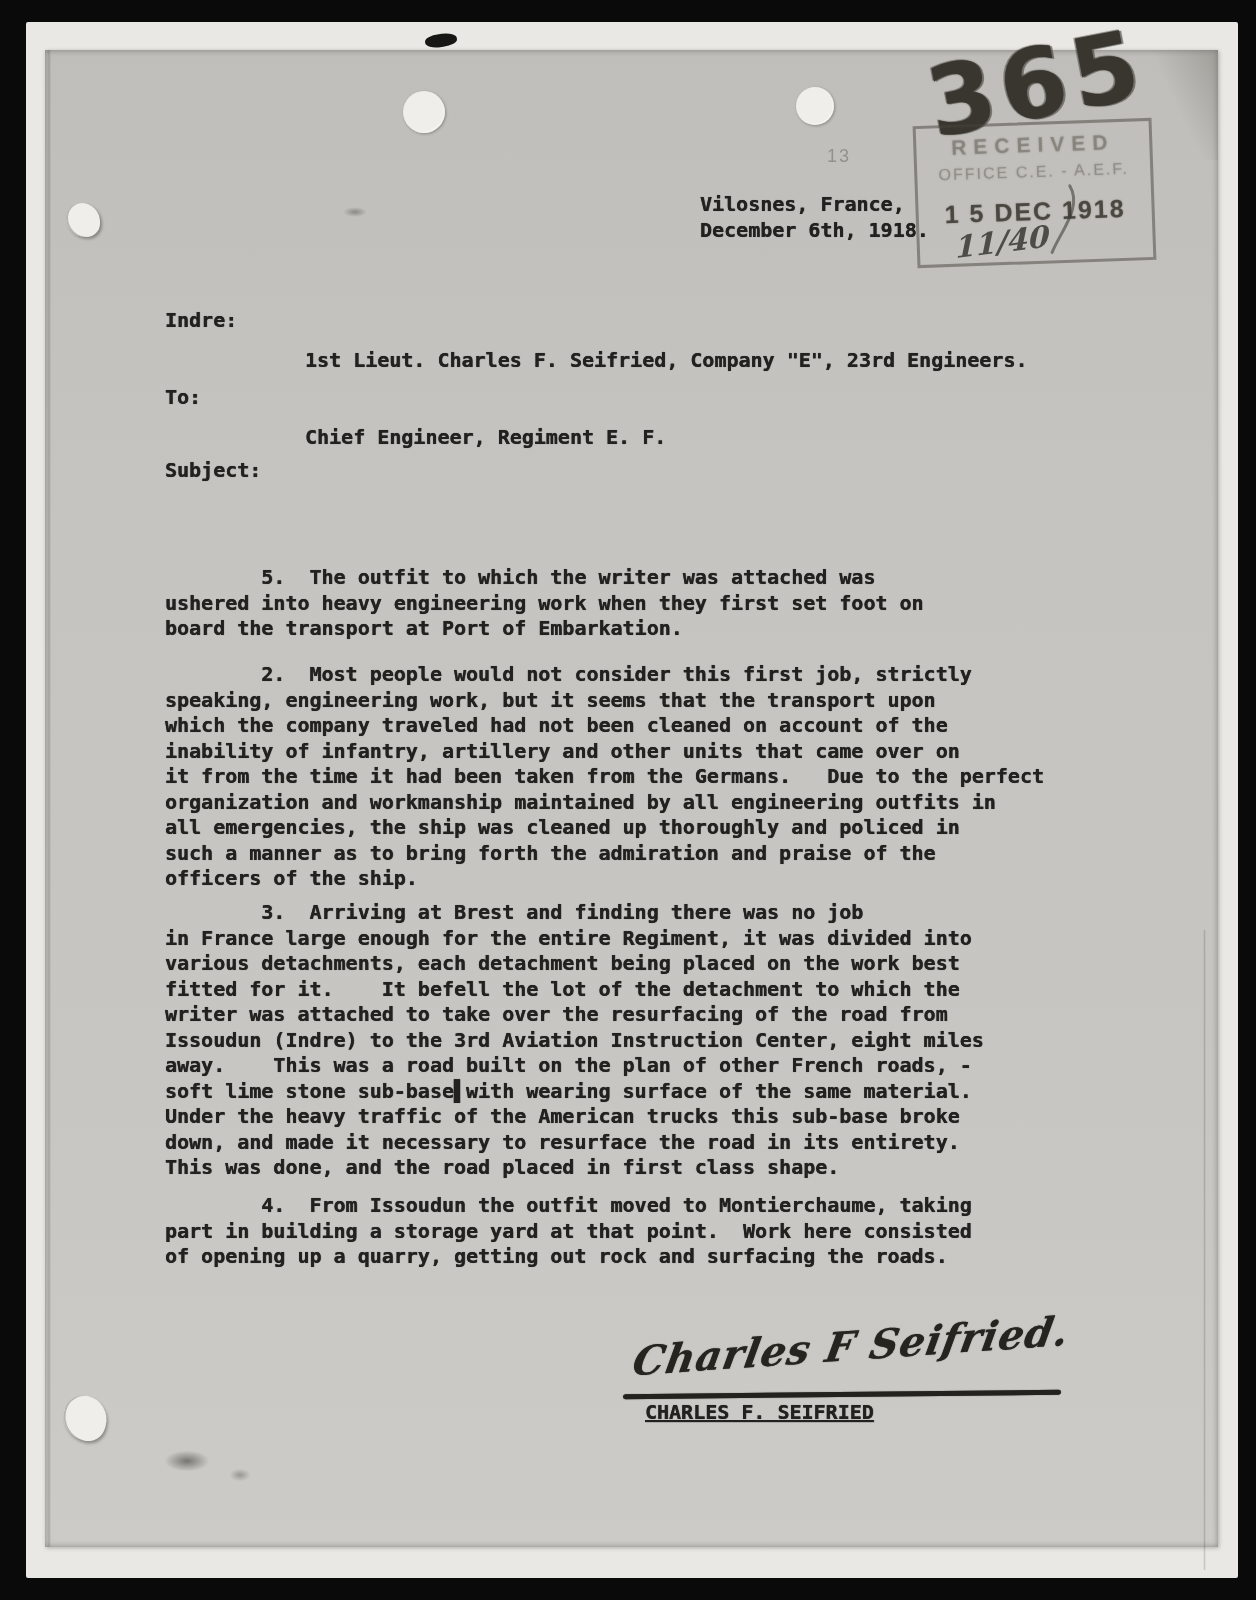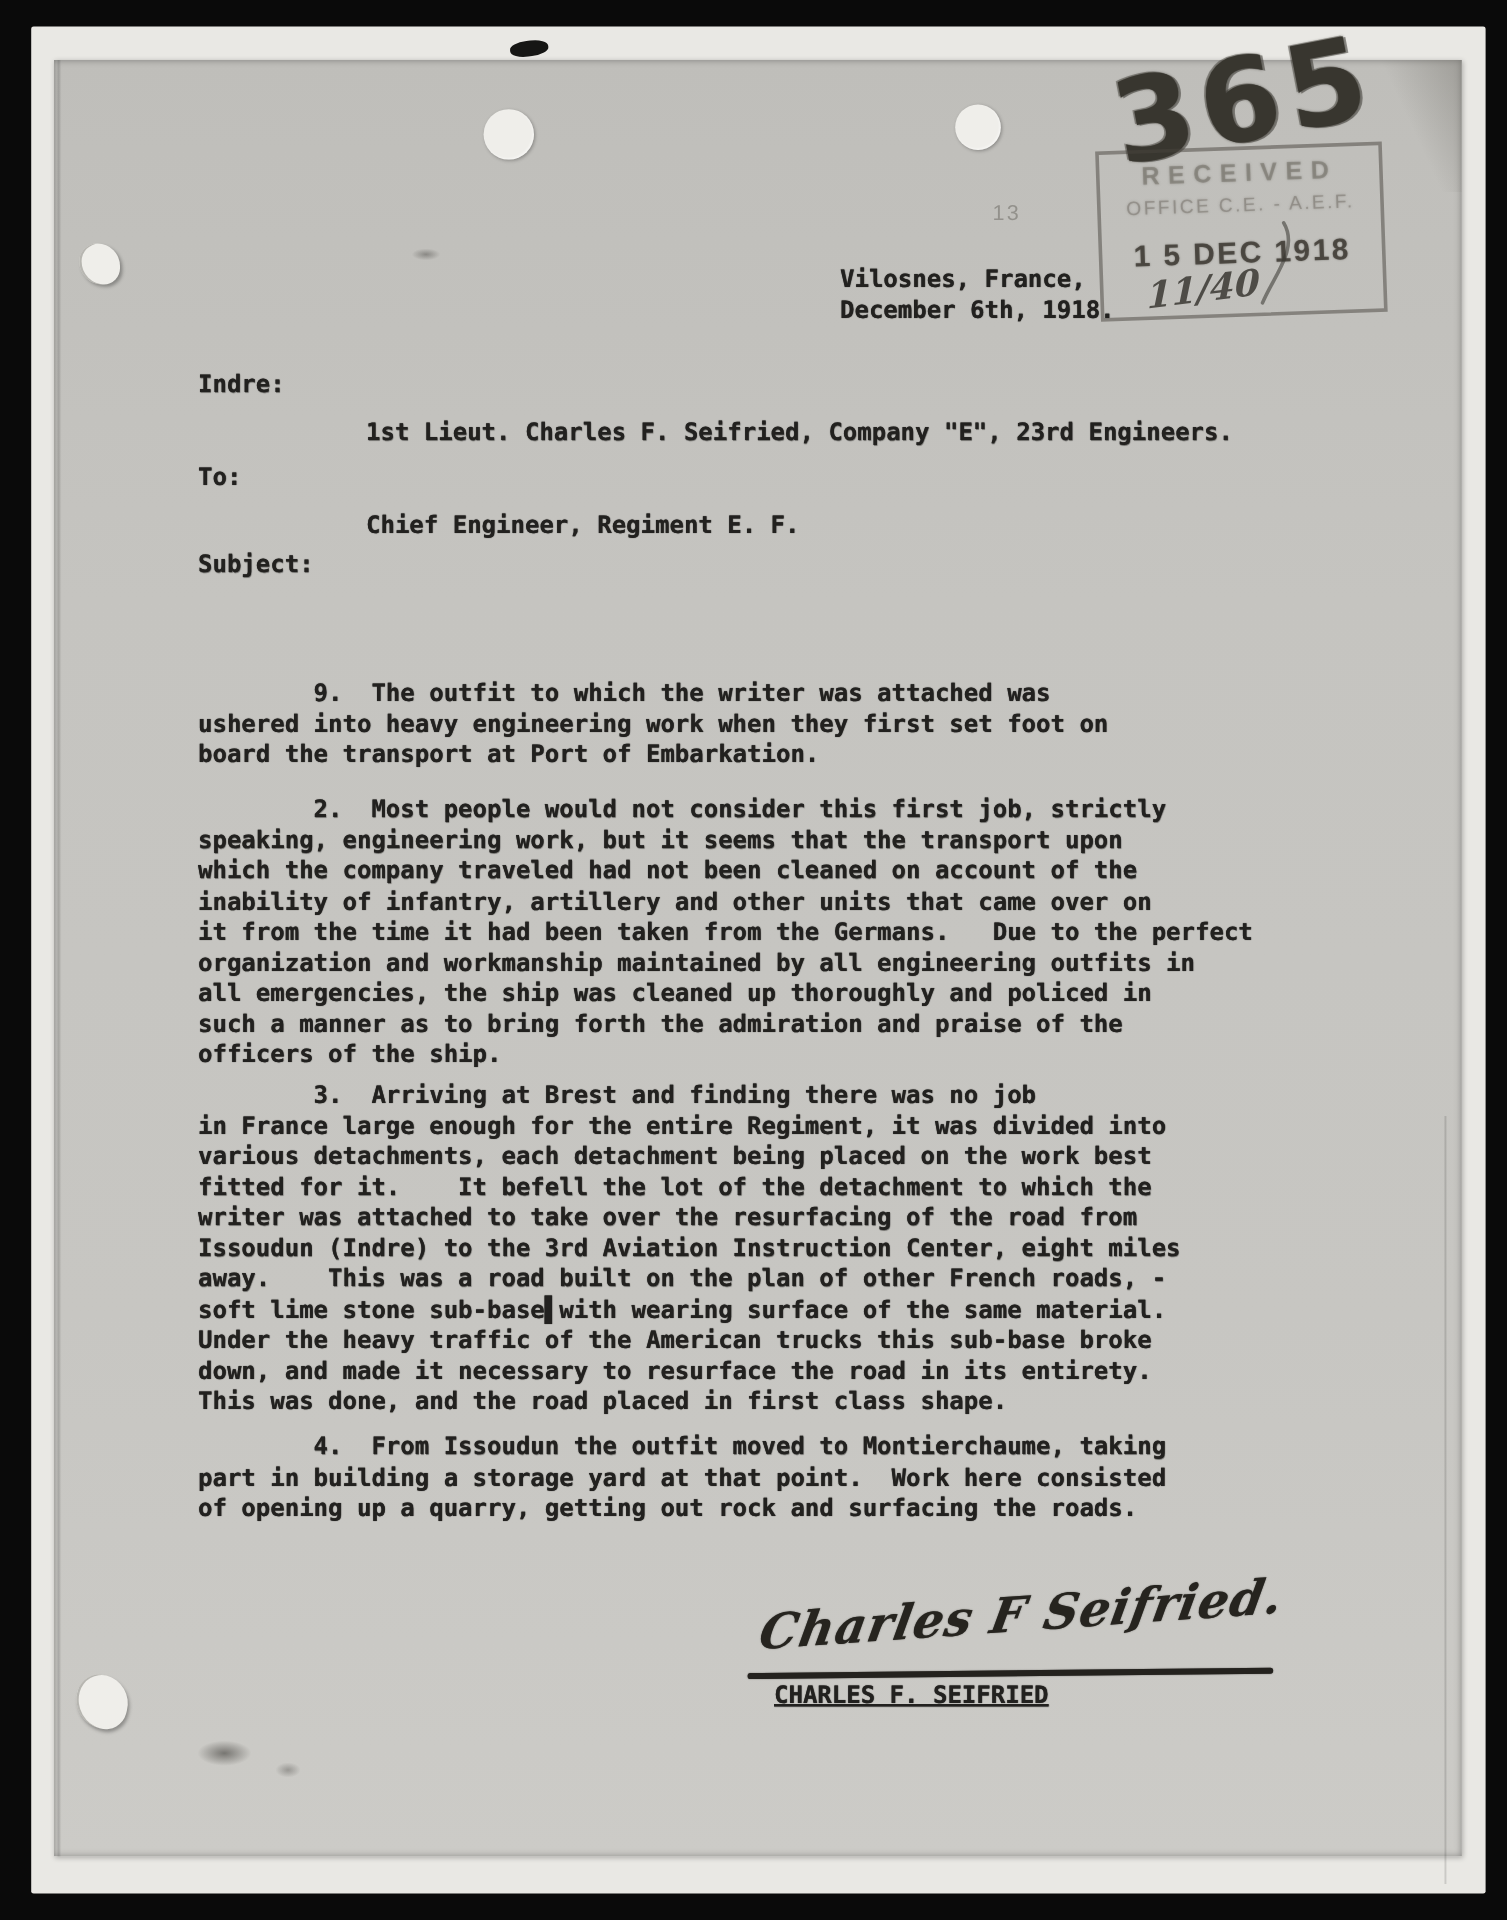--- a/index.html
+++ b/index.html
@@ -11,21 +11,21 @@
   .page{position:absolute;left:45px;top:50px;width:1173px;height:1497px;
         background:linear-gradient(180deg,#bfbeba 0%,#c5c4c0 30%,#c7c6c2 70%,#cccbc7 100%);
         box-shadow:0 0 6px rgba(0,0,0,0.35) inset, 1px 1px 4px rgba(0,0,0,0.25);}
   
   .tw{position:absolute;white-space:pre;color:#22211f;font:bold 20px/25.5px "DejaVu Sans Mono",monospace;
       text-shadow:0 0 0.7px rgba(34,33,31,0.85),0.4px 0.4px 0.6px rgba(34,33,31,0.45);}
   .para{left:120px;}
   .hlabel{left:120px;}
   .hvalue{left:260px;margin-top:40px;}
   
-  .dateline{left:655px;top:142px;margin-top:28px;}
+  .dateline{left:655px;top:142px;}
   
   .pennum{position:absolute;left:882px;top:-14px;color:#38362f;
           font:bold 96px/1 "DejaVu Sans",sans-serif;letter-spacing:6px;
           transform:rotate(-11deg);
           text-shadow:0 0 2px rgba(54,52,46,0.9),2px 1px 0 rgba(54,52,46,0.5),-1.5px -1px 0 rgba(54,52,46,0.4);}
   
   .stamp{position:absolute;left:870px;top:72px;width:233px;height:136px;
          border:3px solid rgba(72,68,61,0.5);transform:rotate(-2deg);}
   .stamp .l1{position:absolute;top:8px;left:0;width:100%;text-align:center;
              font:bold 21px "Liberation Sans",sans-serif;letter-spacing:7px;
@@ -35,21 +35,21 @@
              color:rgba(104,100,92,0.38);text-shadow:0 0 2px rgba(104,100,92,0.4);}
   .stamp .date{position:absolute;top:72px;left:0;width:100%;text-align:center;
              font:bold 25px "Liberation Sans",sans-serif;letter-spacing:2px;
              color:rgba(62,58,51,0.78);text-shadow:0 0 1.5px rgba(62,58,51,0.6);}
   .stamp .hand{position:absolute;top:98px;left:36px;
              font:italic bold 30px "DejaVu Serif",serif;color:rgba(52,50,45,0.82);
              transform:rotate(-5deg) skewX(-8deg);}
   .stamp svg{position:absolute;left:118px;top:58px;}
   
   .faint13{position:absolute;left:782px;top:96px;font:18px "Liberation Sans",sans-serif;
-           color:rgba(90,88,82,0.45);letter-spacing:2px;margin-top:21px;}
+           color:rgba(90,88,82,0.45);letter-spacing:2px;}
   
   .sigscript{position:absolute;left:588px;top:1272px;color:#26241f;
              font:italic bold 40px "DejaVu Serif",serif;
              transform:rotate(-4deg) skewX(-14deg);letter-spacing:1px;
              text-shadow:0 0 1px rgba(38,36,31,0.8);}
   .sigline{position:absolute;left:578px;top:1342px;width:438px;height:5px;
            background:#24221e;border-radius:3px;transform:rotate(-0.6deg);
            box-shadow:0 0 1px rgba(30,28,25,0.8);}
   .signame{left:600px;top:1350px;text-decoration:underline;}
   .sigtitle{left:612px;top:1378px;}
@@ -90,21 +90,21 @@
 
     <div class="tw dateline">Vilosnes, France,
 December 6th, 1918.</div>
 
     <div class="tw hlabel" style="top:258px">Indre:</div>
     <div class="tw hvalue" style="top:258px">1st Lieut. Charles F. Seifried, Company "E", 23rd Engineers.</div>
     <div class="tw hlabel" style="top:335px">To:</div>
     <div class="tw hvalue" style="top:335px">Chief Engineer, Regiment E. F.</div>
     <div class="tw hlabel" style="top:408px">Subject:</div>
 
-    <div class="tw para" style="top:515px">        9.  The outfit to which the writer was attached was
+    <div class="tw para" style="top:515px">        5.  The outfit to which the writer was attached was
 ushered into heavy engineering work when they first set foot on
 board the transport at Port of Embarkation.</div>
     <div class="tw para" style="top:612px">        2.  Most people would not consider this first job, strictly
 speaking, engineering work, but it seems that the transport upon
 which the company traveled had not been cleaned on account of the
 inability of infantry, artillery and other units that came over on
 it from the time it had been taken from the Germans.   Due to the perfect
 organization and workmanship maintained by all engineering outfits in
 all emergencies, the ship was cleaned up thoroughly and policed in
 such a manner as to bring forth the admiration and praise of the

